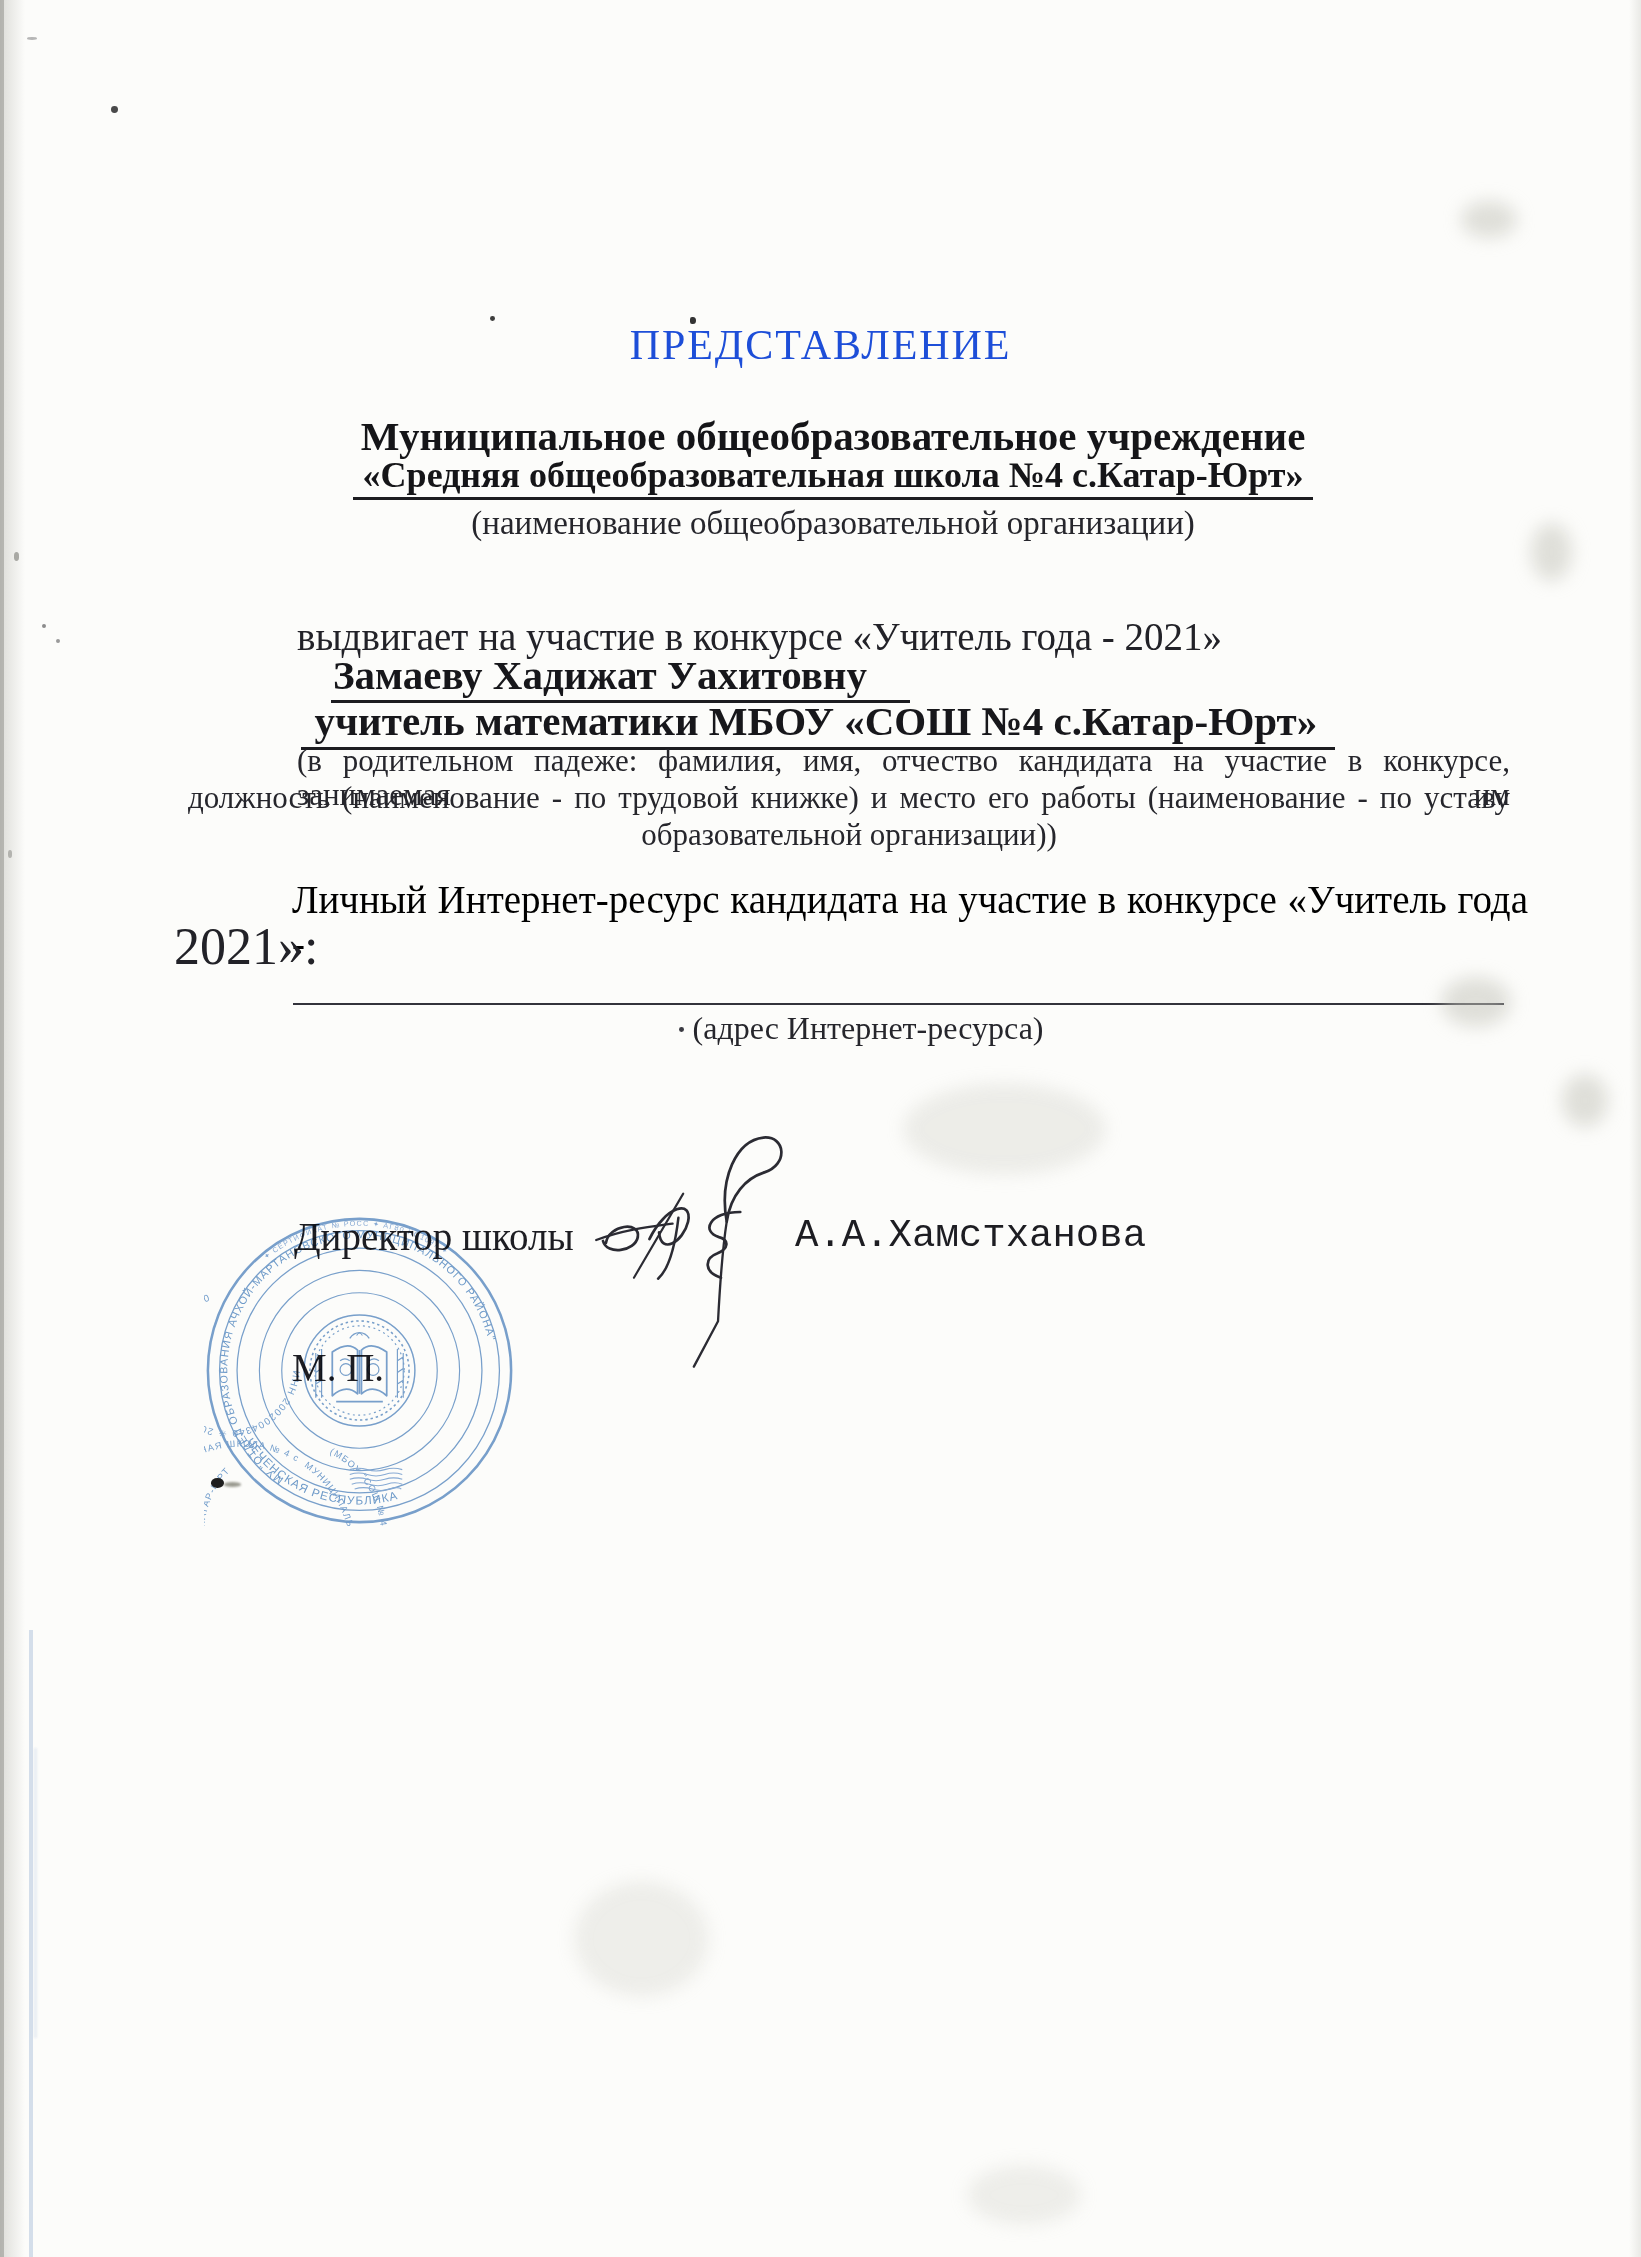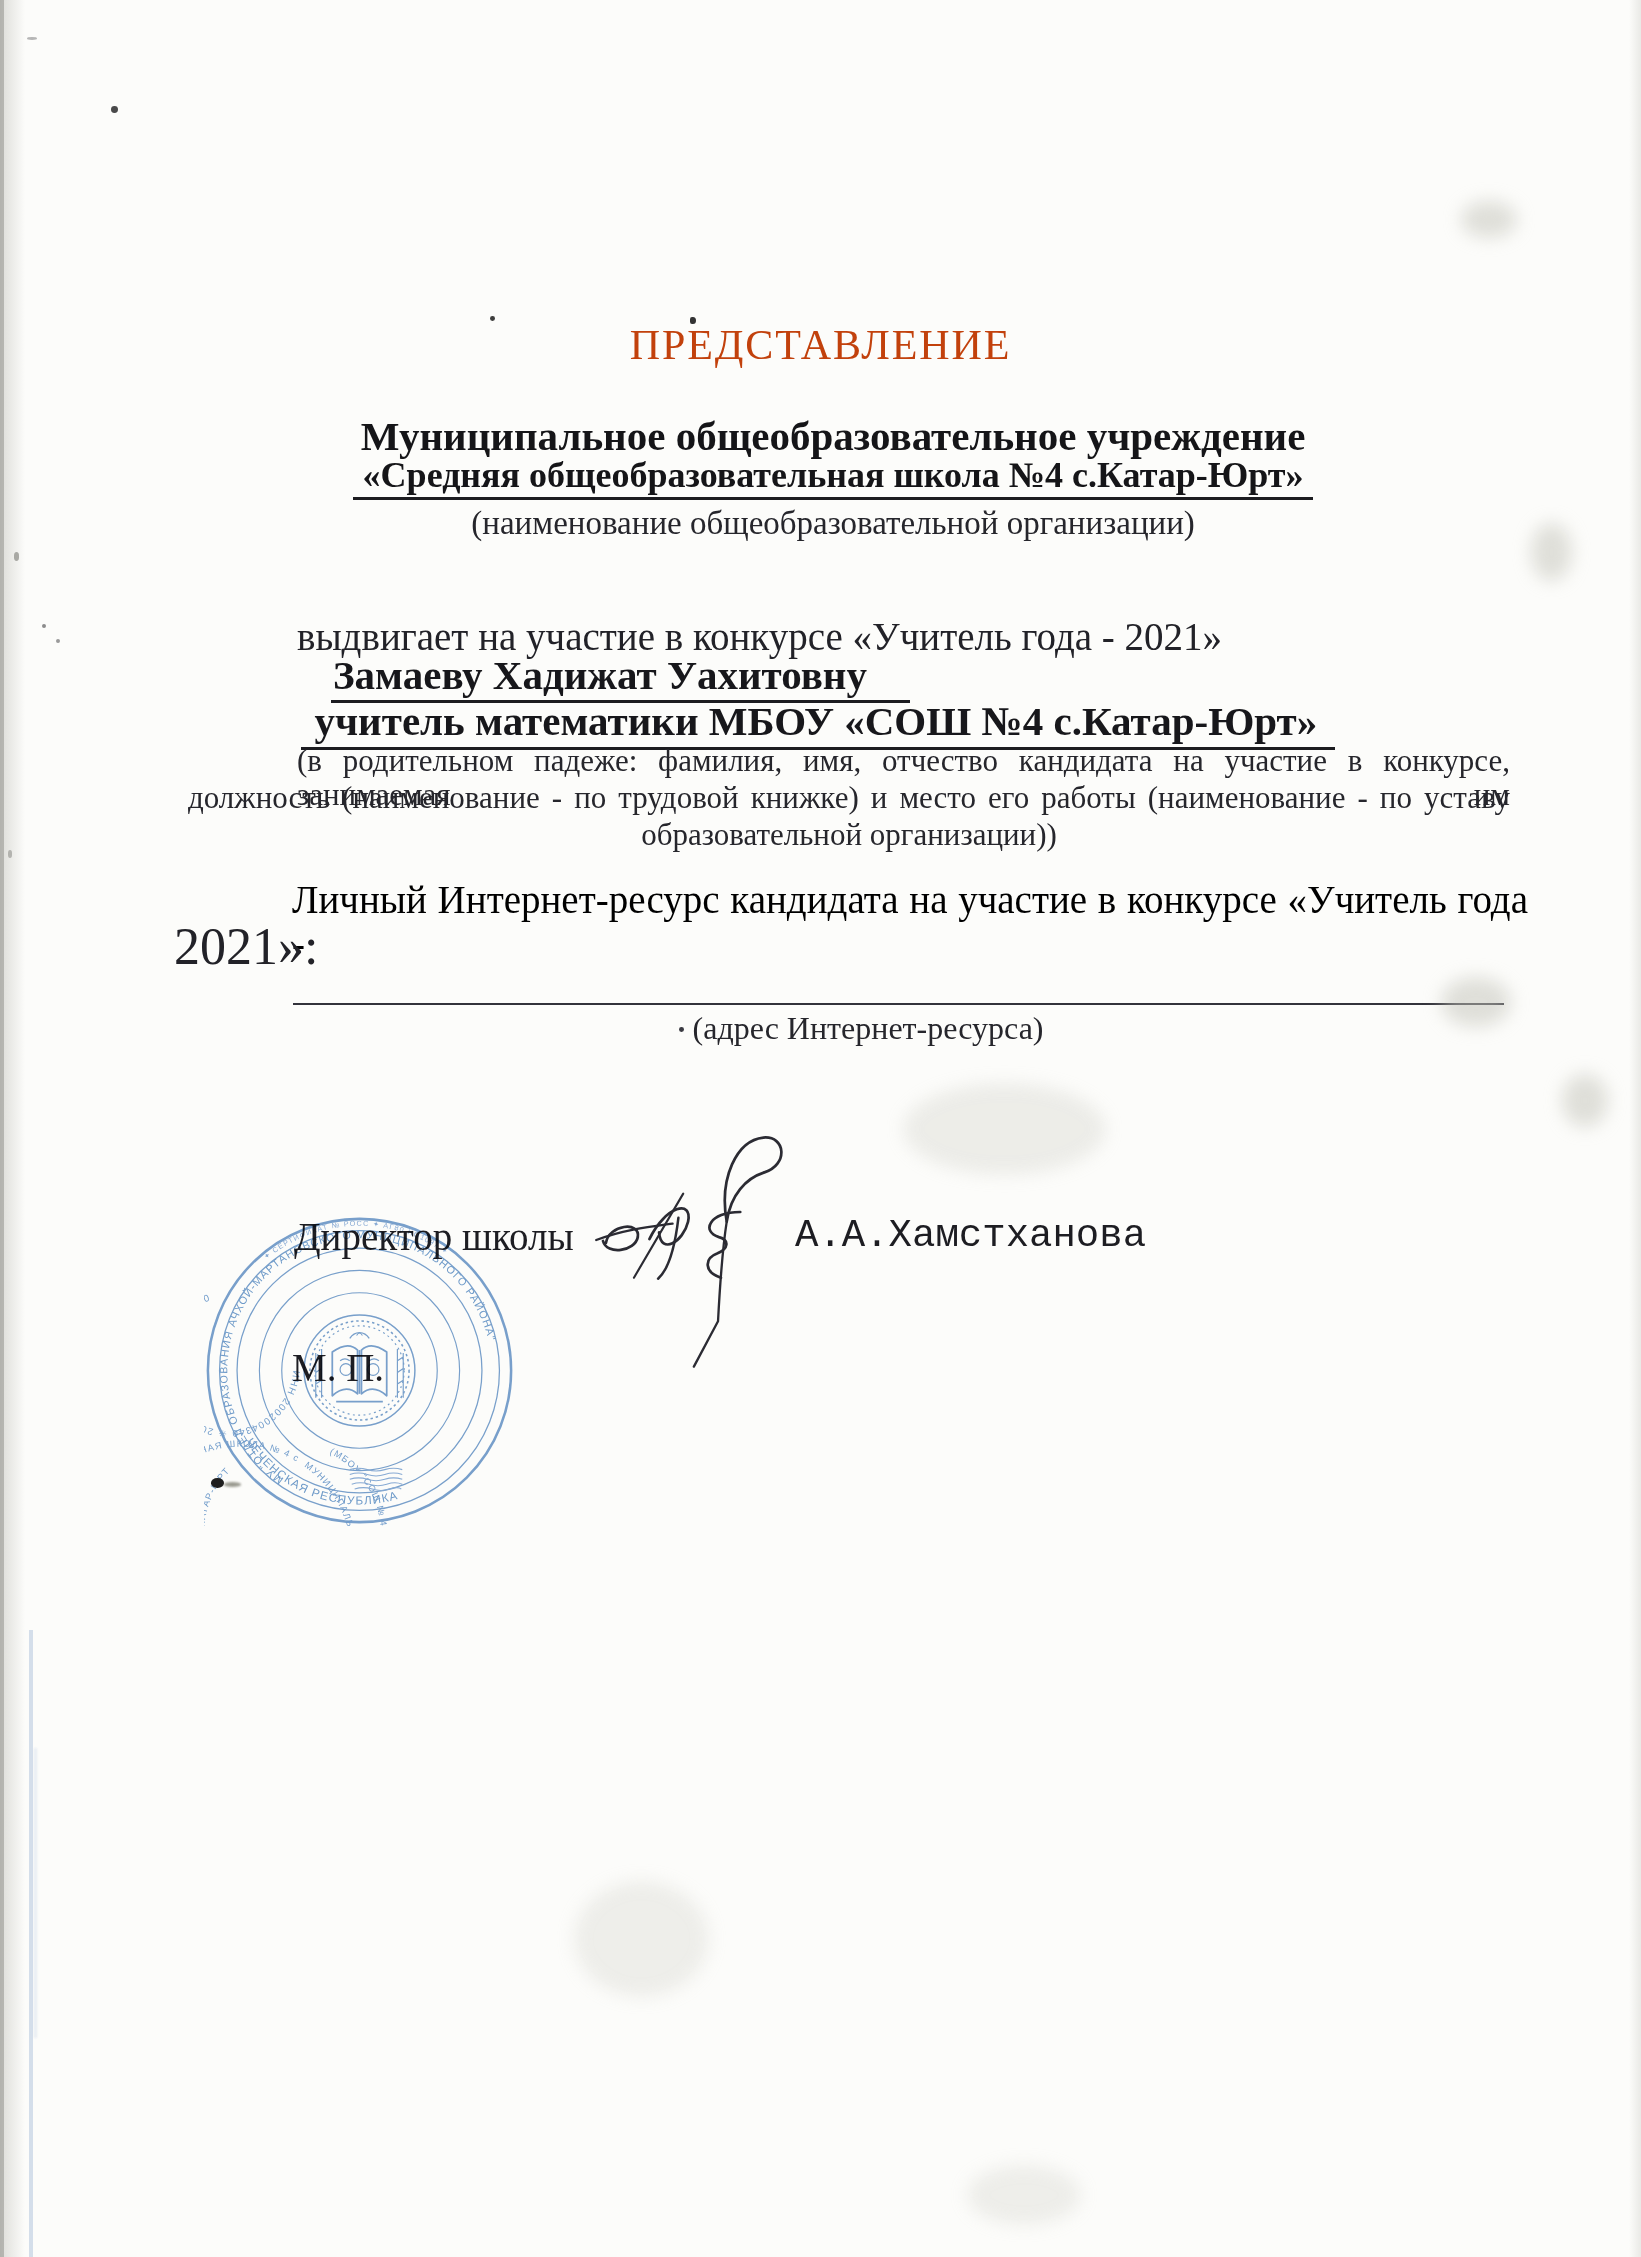--- a/index.html
+++ b/index.html
@@ -14,21 +14,21 @@
   .edge-left{left:0;top:0;width:25px;height:2257px;
     background:linear-gradient(to right,rgba(168,168,160,.38),rgba(168,168,160,0));}
   .edge-left-line{left:0;top:0;width:3.9px;height:2257px;background:rgba(118,118,112,.40);}
   .edge-right{right:0;top:0;width:11.6px;height:2257px;
     background:linear-gradient(to left,rgba(185,185,178,.28),rgba(185,185,178,0));}
   .blue-streak{left:29px;top:1630px;width:3.9px;height:628px;background:#b5c6de;opacity:.55;filter:blur(0.6px);}
   .blue-streak2{left:34px;top:1748px;width:2.9px;height:290px;background:#c3d2e6;opacity:.35;filter:blur(1px);}
 
   
   .t{position:absolute;line-height:1.12;white-space:nowrap;}
-  .title{left:0;top:322px;width:1641px;text-align:center;font-size:42px;letter-spacing:1.9px;color:#c2410c;}
+  .title{left:0;top:322px;width:1641px;text-align:center;font-size:42px;letter-spacing:1.9px;color:#1d4ed8;}
   .org1{left:12.6px;top:414px;width:1641px;text-align:center;font-size:41px;font-weight:700;color:#151518;}
   .org2wrap{left:12.6px;top:455px;width:1641px;text-align:center;}
   .org2{display:inline-block;font-size:36px;font-weight:700;color:#151518;
         border-bottom:3.9px solid #1c1c20;padding:0 9.7px 1.9px 9.7px;}
   .org3{left:12.6px;top:505px;width:1641px;text-align:center;font-size:33px;color:#26262c;}
   .nominate{left:297px;top:615px;font-size:39px;color:#222228;}
   .cand-name{left:331px;top:653px;font-size:41px;font-weight:700;color:#17171b;
         border-bottom:3.9px solid #1c1c20;padding:0 43px 1px 1.9px;}
   .cand-pos{left:301px;top:699px;font-size:41px;font-weight:700;color:#17171b;
         border-bottom:3.9px solid #1c1c20;padding:0 17.4px 1.9px 13.5px;}

